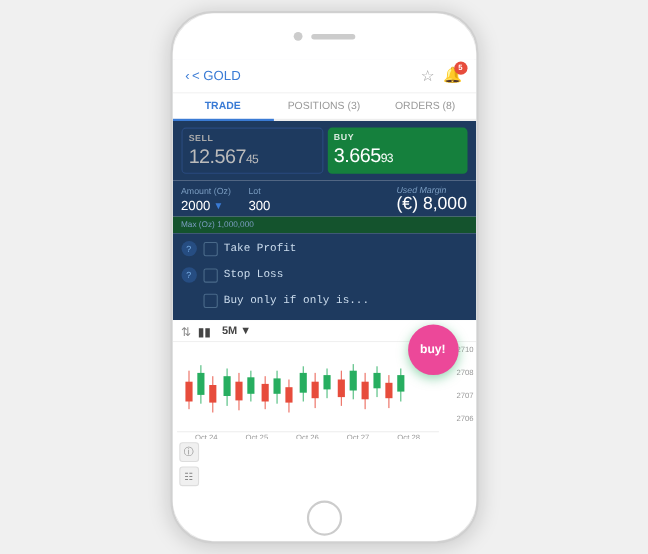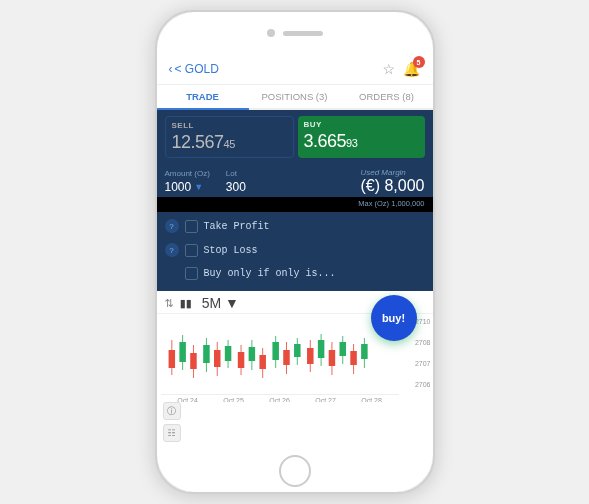--- a/index.html
+++ b/index.html
@@ -240,22 +240,21 @@
       font-style: italic;
     }
     .margin-value {
       font-size: 16px;
       color: #fff;
     }
     .max-label {
       font-size: 7.5px;
       color: #7a9cc0;
       padding: 2px 8px 4px;
-      background: #000000;
-      text-align: right;
+      background: #14532d;
     }
 
     
     .options-section {
       background: #1e3a5f;
       padding: 2px 8px 6px;
     }
     .option-row {
       display: flex;
       align-items: center;
@@ -295,21 +294,21 @@
       flex: 1;
       overflow: hidden;
     }
 
     .buy-button {
       position: absolute;
       top: 4px;
       right: 16px;
       width: 46px;
       height: 46px;
-      background: #1d4ed8;
+      background: #ec4899;
       border-radius: 50%;
       display: flex;
       align-items: center;
       justify-content: center;
       font-size: 11px;
       font-weight: 700;
       color: #fff;
       box-shadow: 0 3px 10px rgba(39,174,96,0.5);
       z-index: 10;
       cursor: pointer;
@@ -321,23 +320,23 @@
       align-items: center;
       padding: 4px 8px 2px;
       gap: 6px;
       border-bottom: 1px solid #f0f0f0;
     }
     .chart-icon {
       color: #888;
       font-size: 11px;
     }
     .chart-timeframe {
-      font-size: 14px;
+      font-size: 10px;
       color: #444;
-      font-weight: 400;
+      font-weight: 700;
     }
 
     
     .chart-content {
       display: flex;
       height: 90px;
       padding: 2px 0;
     }
     .chart-canvas {
       flex: 1;
@@ -449,21 +448,21 @@
             <span class="big">3.665</span><span class="small">93</span>
           </div>
         </div>
       </div>
     </div>
 
     <div class="amount-section">
       <div class="amount-group">
         <div class="amount-label">Amount (Oz)</div>
         <div class="amount-value-row">
-          <span class="amount-value">1000</span>
+          <span class="amount-value">2000</span>
           <span class="dropdown-arrow">▼</span>
         </div>
       </div>
       <div class="amount-group">
         <div class="amount-label">Lot</div>
         <div class="lot-value">300</div>
       </div>
       <div class="amount-group margin-group">
         <div class="margin-label">Used Margin</div>
         <div class="margin-value">(€) 8,000</div>

